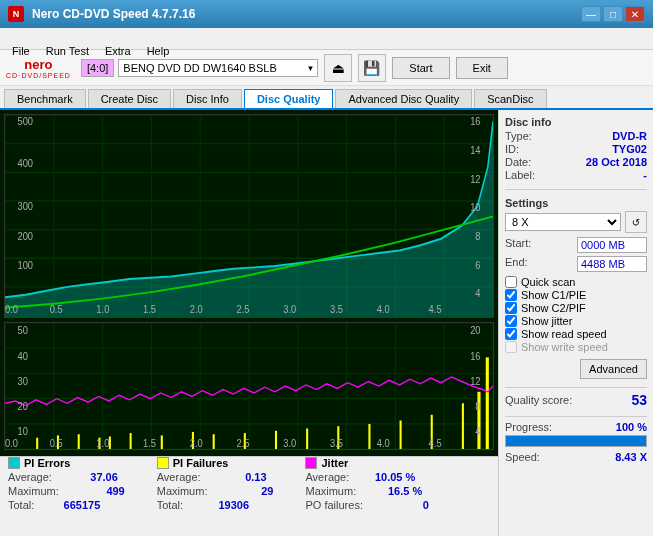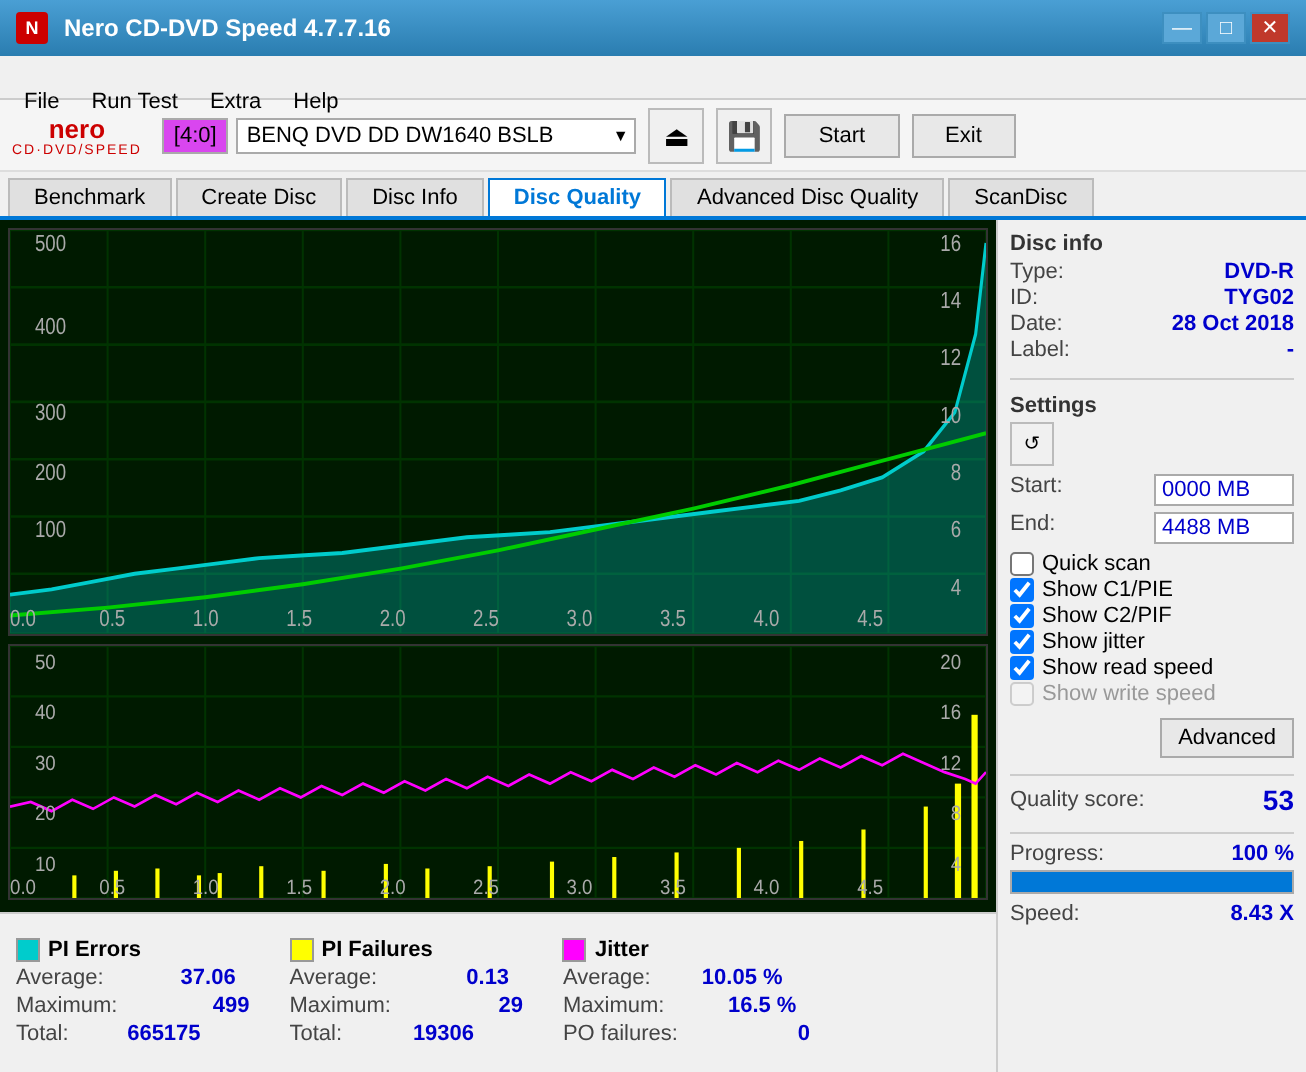--- a/index.html
+++ b/index.html
@@ -99,21 +99,21 @@
       font-size: 7px;
       color: #cc0000;
       letter-spacing: 1px;
     }
     .drive-select {
       display: flex;
       align-items: center;
       gap: 4px;
     }
     .drive-label {
-      background: #d946ef;
+      background: #f0abfc;
       border: 1px solid #aaa;
       padding: 2px 5px;
       font-size: 11px;
     }
     .drive-dropdown {
       background: white;
       border: 1px solid #aaa;
       padding: 2px 18px 2px 4px;
       font-size: 11px;
       appearance: none;
@@ -207,22 +207,22 @@
       margin-bottom: 2px;
       background: #001a00;
       overflow: hidden;
     }
     
     .stats-bar {
       background: #f0f0f0;
       height: 80px;
       border-top: 1px solid #ccc;
       display: flex;
-      padding: 12px 8px;
-      gap: 20px;
+      padding: 0 8px;
+      gap: 32px;
     }
     .stat-group {
       display: flex;
       flex-direction: column;
       gap: 2px;
       min-width: 110px;
     }
     .stat-header {
       display: flex;
       align-items: center;
@@ -622,20 +622,29 @@
       <div class="panel-row">
         <span class="panel-label">Label:</span>
         <span class="panel-value">-</span>
       </div>
     </div>
     <div class="panel-divider"></div>
 
     <div>
       <div class="panel-section-title">Settings</div>
       <div class="settings-row">
+        <select class="speed-select">
+          <option>8 X</option>
+          <option>Max</option>
+          <option>2 X</option>
+          <option>4 X</option>
+          <option>6 X</option>
+          <option>12 X</option>
+          <option>16 X</option>
+        </select>
         <button class="toolbar-icon-btn" style="width:22px;height:22px;font-size:10px;">↺</button>
       </div>
       <div class="panel-row">
         <span class="panel-label">Start:</span>
         <input class="mb-input" type="text" value="0000 MB" style="">
       </div>
       <div class="panel-row" style="margin-top:3px;">
         <span class="panel-label">End:</span>
         <input class="mb-input" type="text" value="4488 MB" style="">
       </div>

